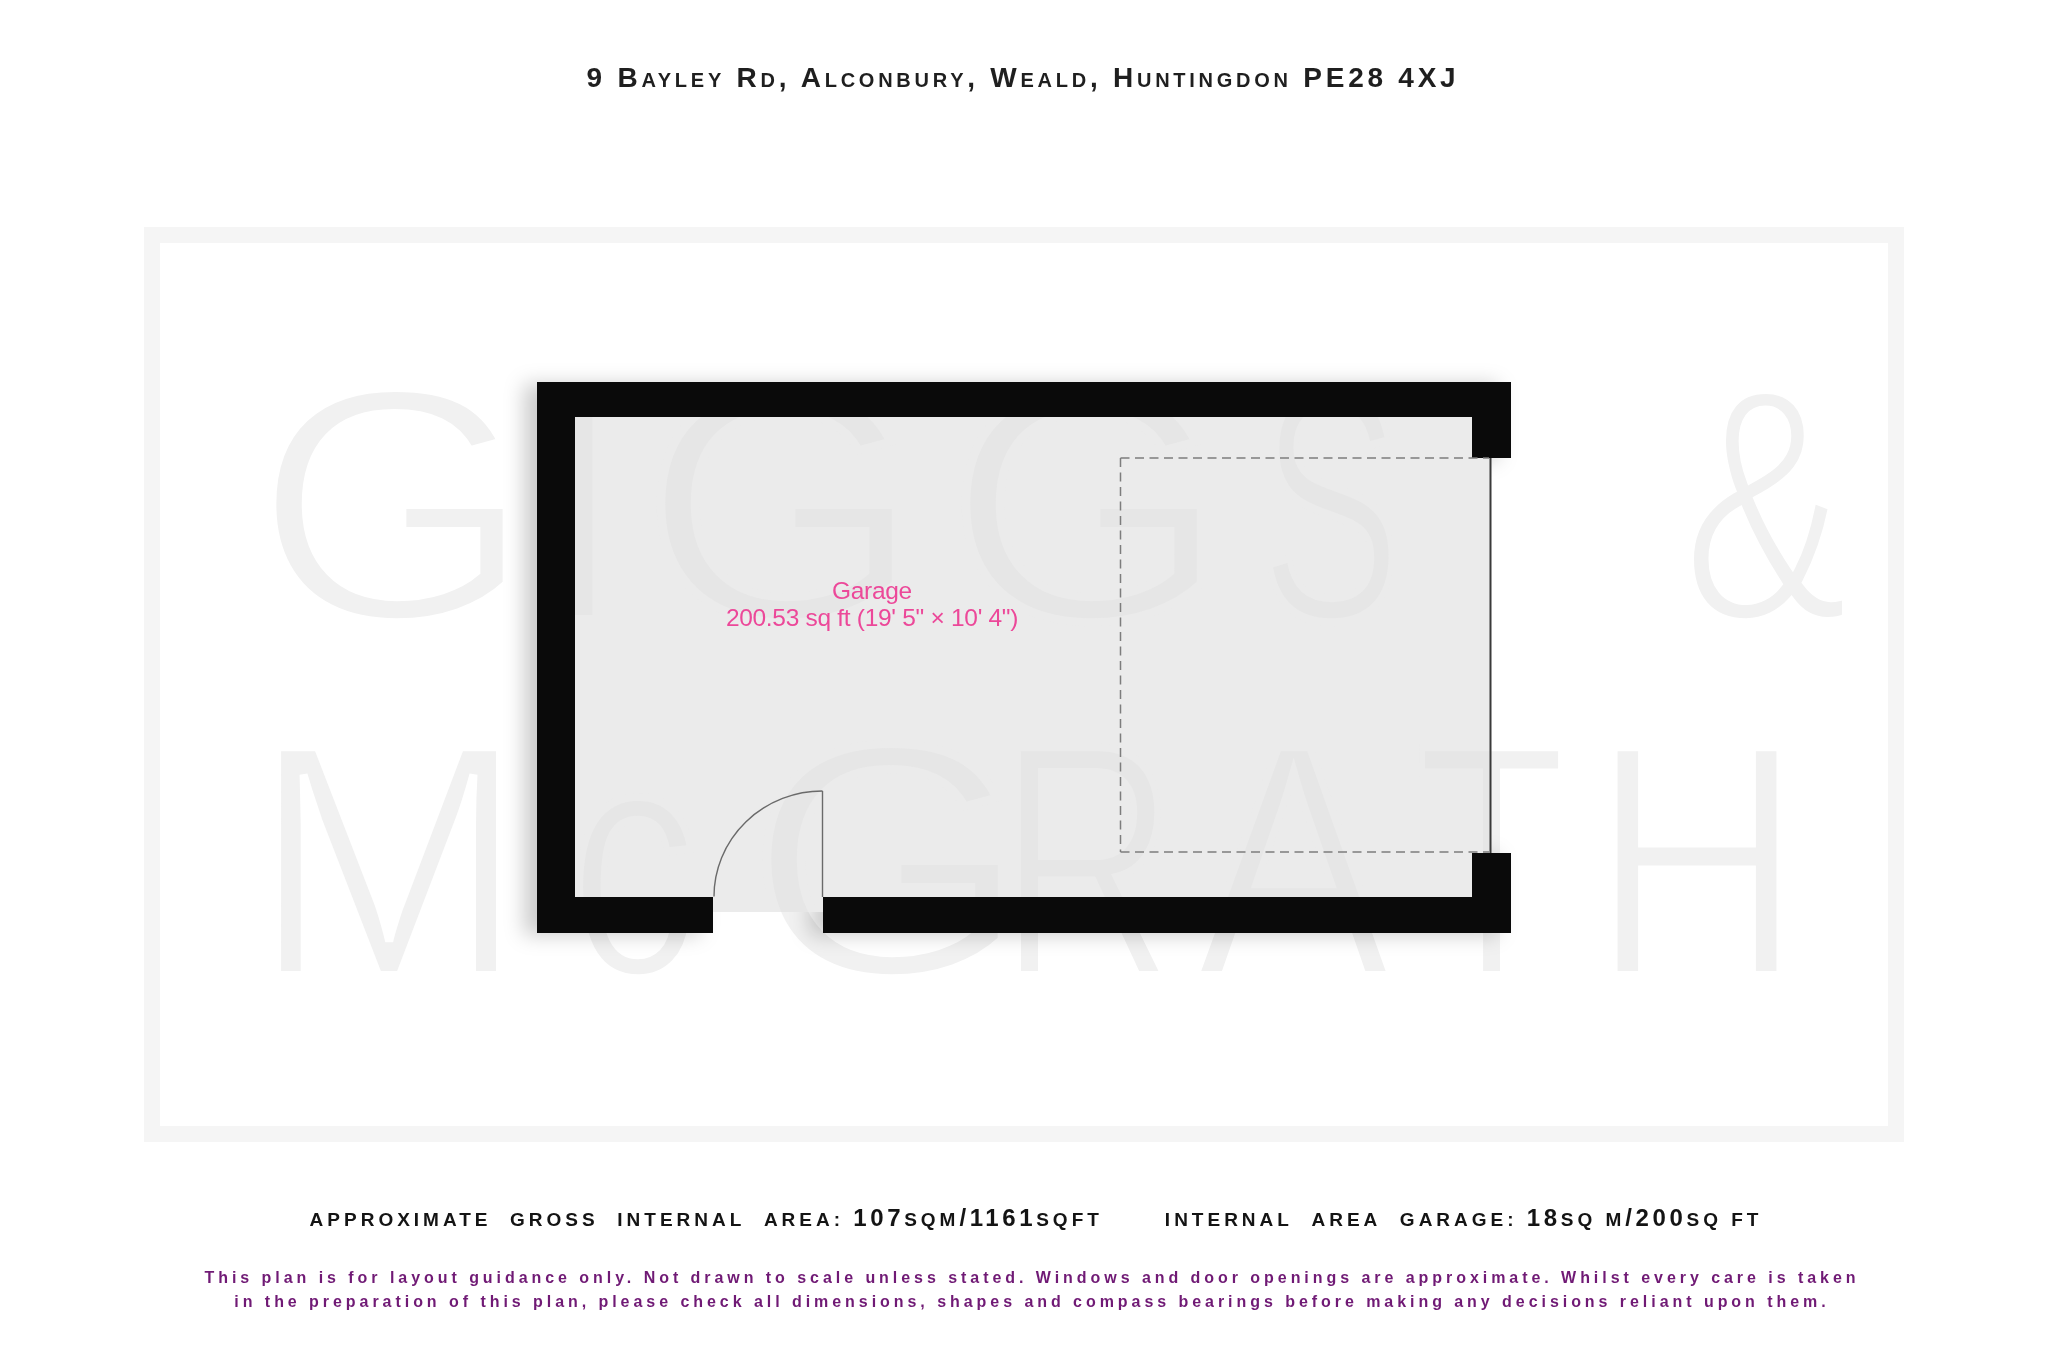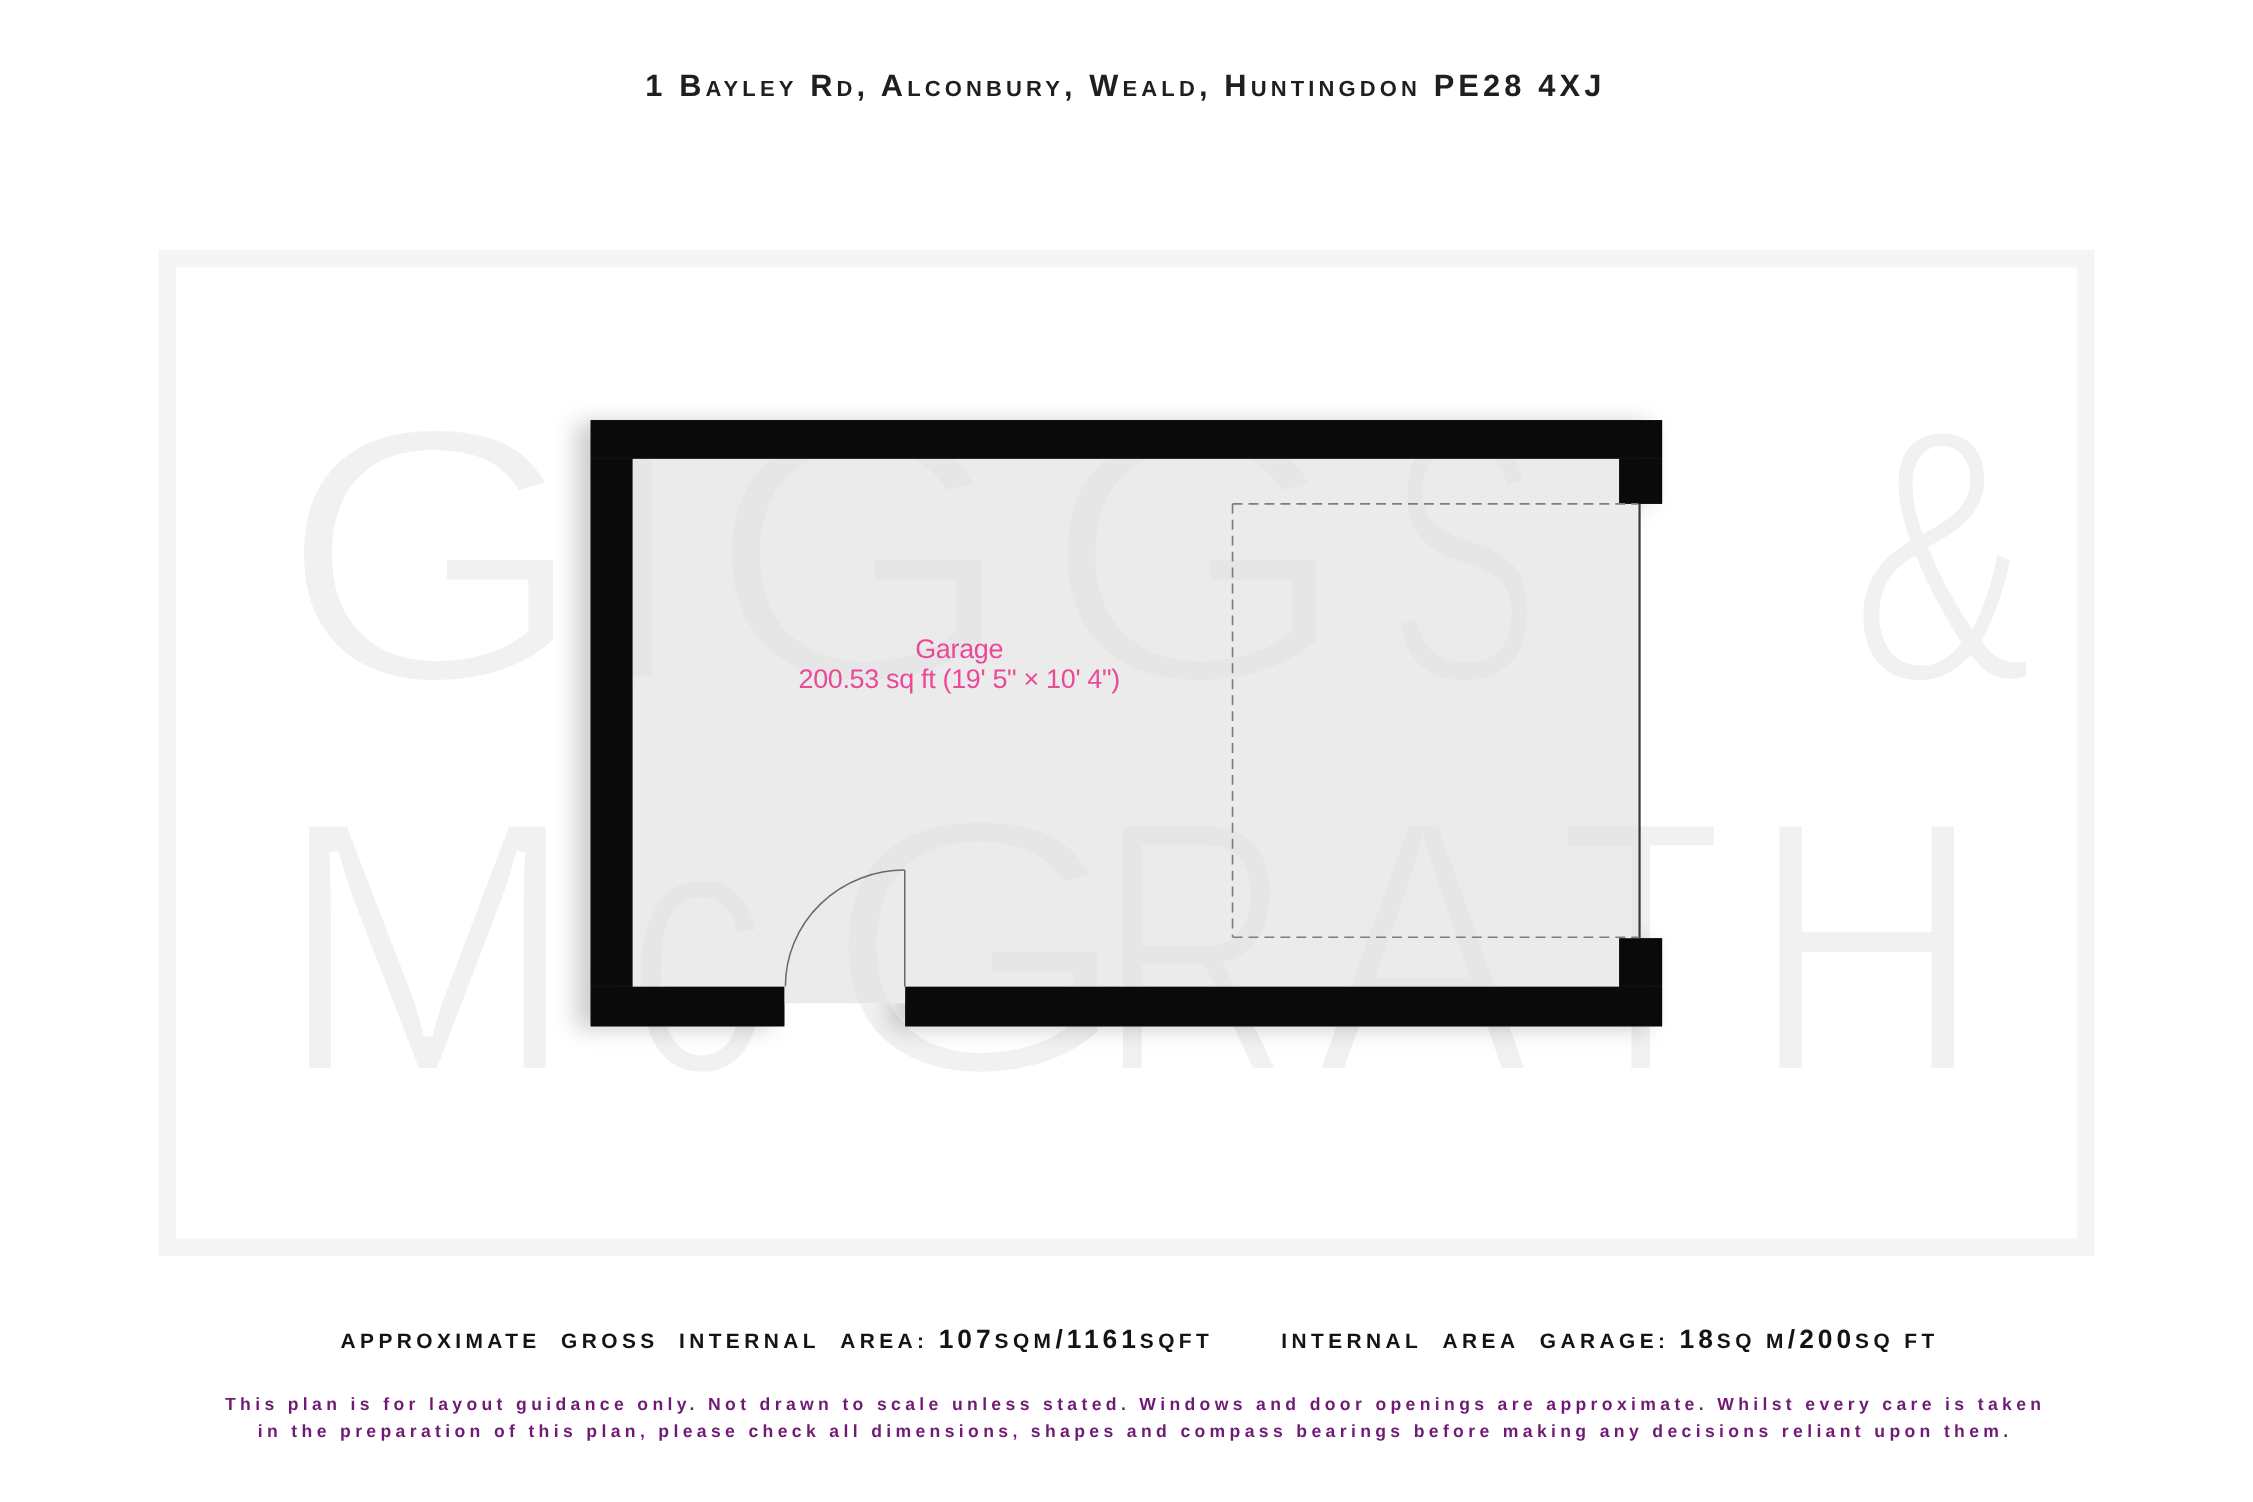--- a/index.html
+++ b/index.html
@@ -17,21 +17,21 @@
           font-size:24.5px;line-height:26.8px;letter-spacing:-0.3px;color:#ec4899;}
   #area{left:1036px;top:1204px;transform:translateX(-50%);white-space:nowrap;color:#141414;}
   #area .t{font-size:19px;font-weight:bold;letter-spacing:4.0px;margin-top:20px;}
   #area .n{font-size:24px;font-weight:bold;letter-spacing:3.6px;}
   #area .gap{display:inline-block;width:62px;}
   #disc{left:1032px;top:1265.5px;transform:translateX(-50%);white-space:nowrap;text-align:center;
         font-size:16px;font-weight:bold;letter-spacing:3.95px;line-height:24.2px;color:#701a75;}
 </style>
 </head>
 <body>
-  <div id="title" class="abs">1 Bayley Rd, Alconbury, Weald, Huntingdon PE28 4XJ</div>
+  <div id="title" class="abs">9 Bayley Rd, Alconbury, Weald, Huntingdon PE28 4XJ</div>
   <div id="frame" class="abs"></div>
 
   <svg id="wm" class="abs" width="2048" height="1365" viewBox="0 0 2048 1365">
     <g fill="#f1f1f1" stroke="#ffffff" stroke-width="8" font-family="Liberation Sans" font-size="331">
       <text transform="translate(253.9,619) scale(1.0874,1)">G</text>
       <text transform="translate(547.8,619) scale(0.7767,1)">I</text>
       <text transform="translate(642.9,619) scale(1.0874,1)">G</text>
       <text transform="translate(947.9,619) scale(1.0874,1)">G</text>
       <text transform="translate(1260.5,619) scale(0.635,1)">S</text>
       <text transform="translate(1682.2,619) scale(0.755,1)">&amp;</text>

